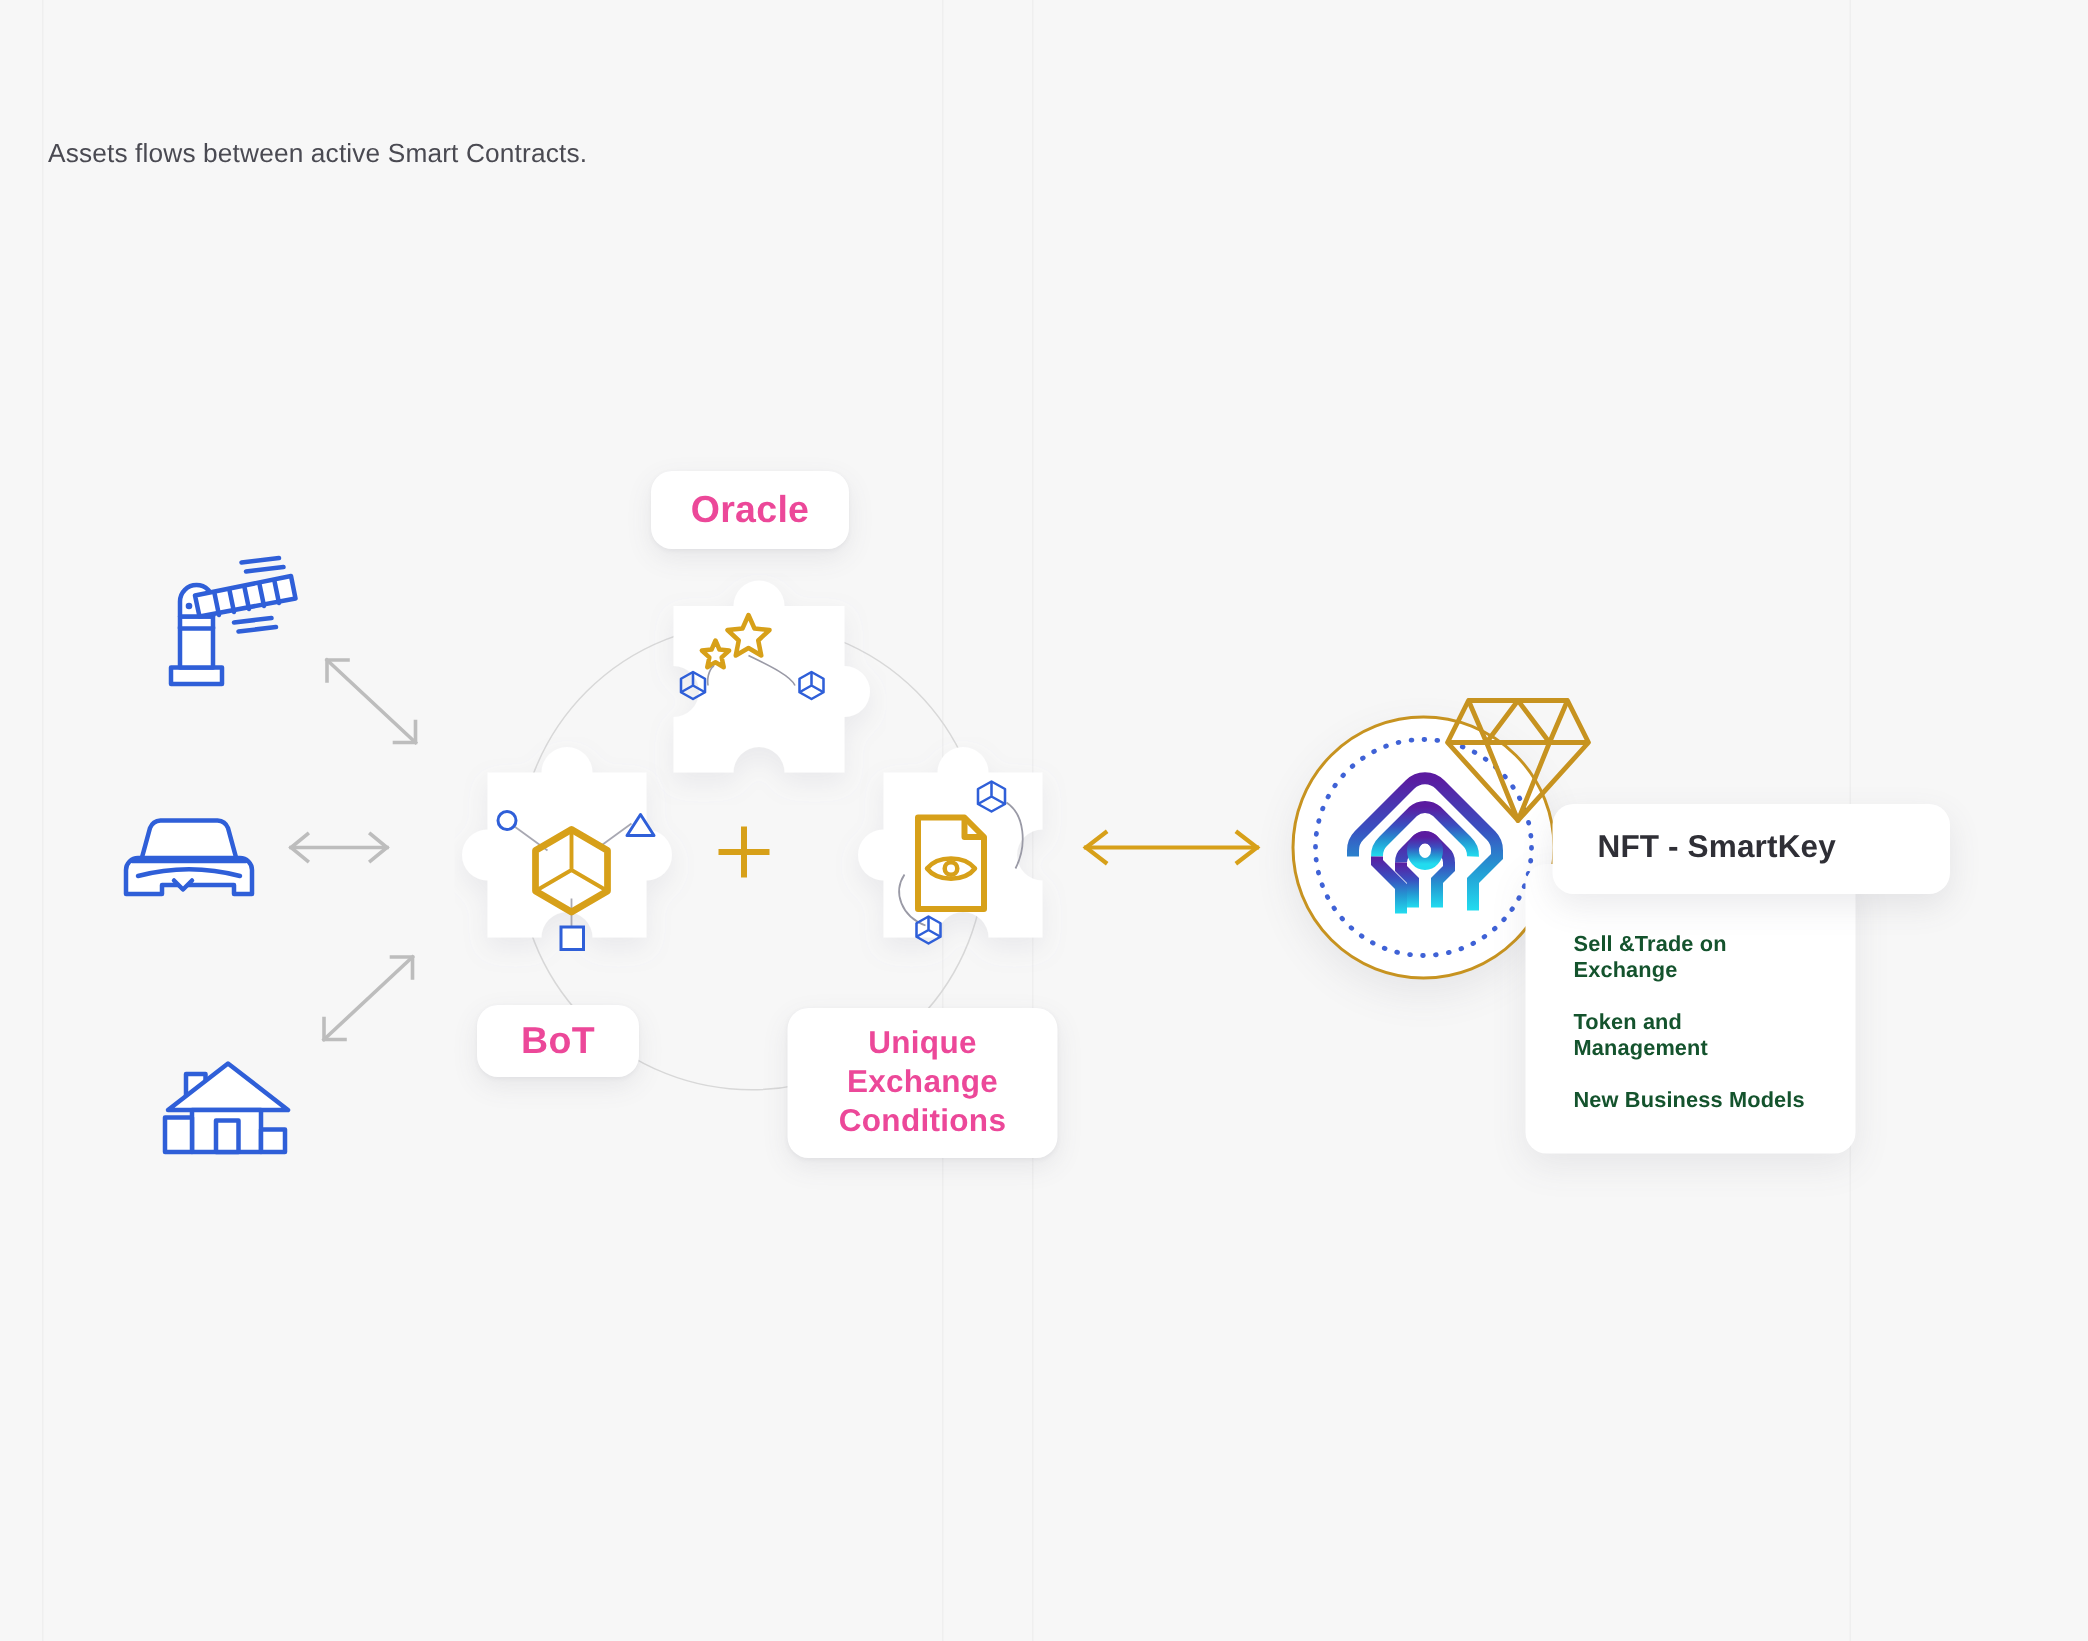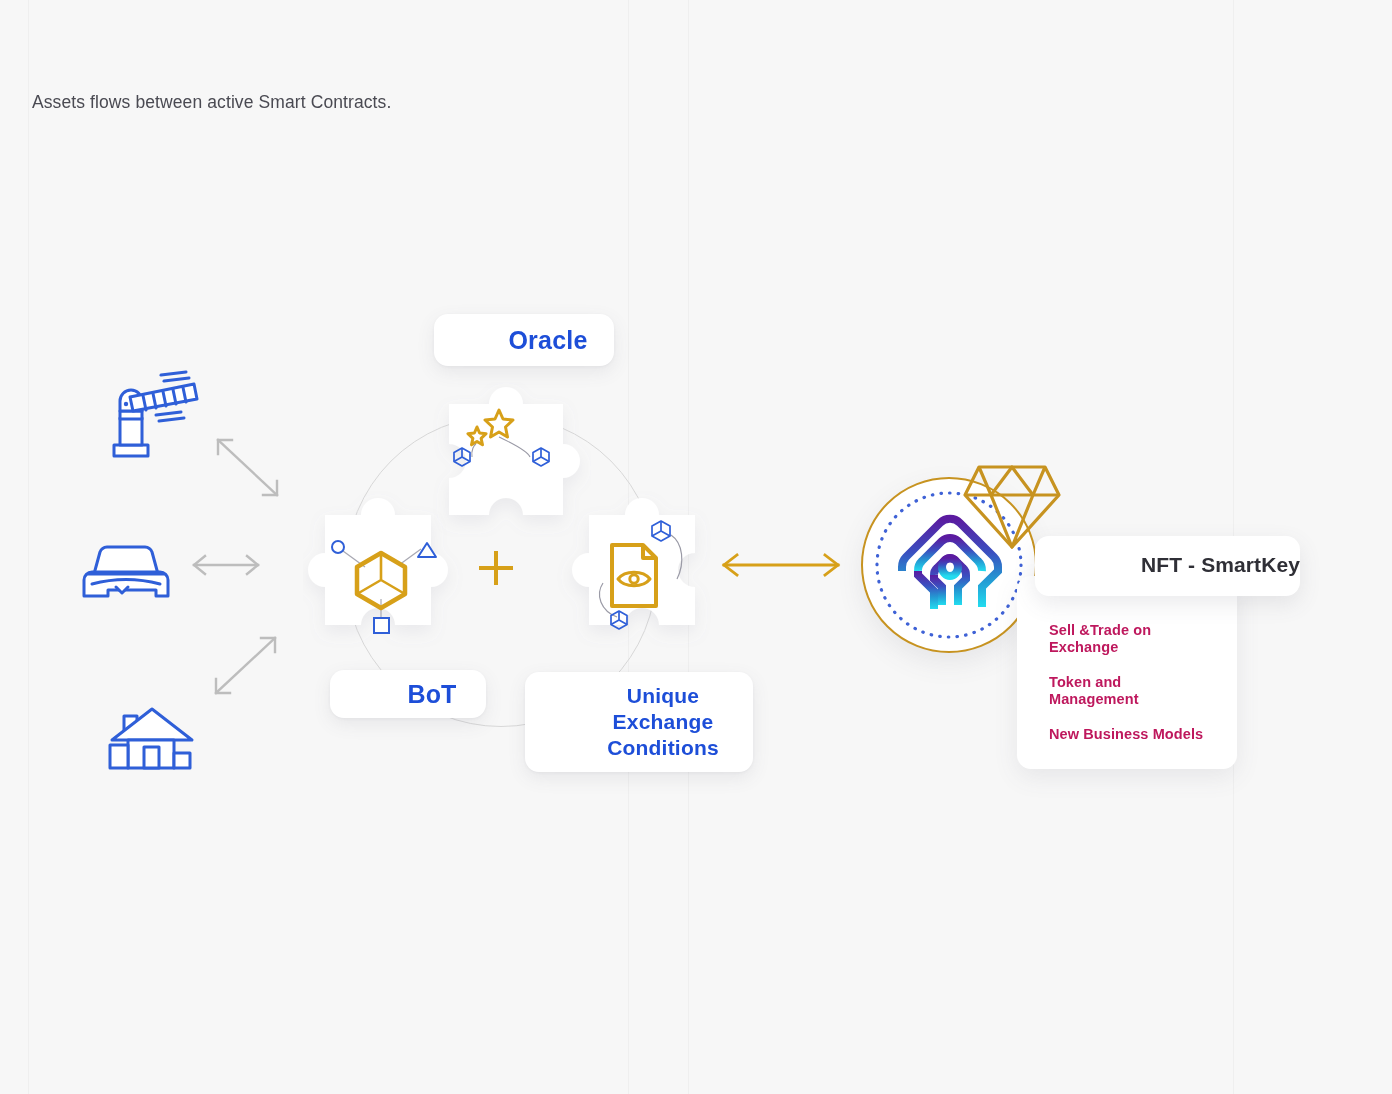--- a/index.html
+++ b/index.html
@@ -80,35 +80,34 @@
     height: 40px;
   }
 
   
   .chip {
     position: absolute;
     background: #ffffff;
     border-radius: 14px;
     box-shadow: 0 6px 18px rgba(90,90,110,0.10), 0 1px 3px rgba(90,90,110,0.06);
     font-weight: bold;
-    color: #1d4ed8;
+    color: #ec4899;
     display: flex;
     align-items: center;
     justify-content: center;
     text-align: left;
     letter-spacing: 0.2px;
-    padding-left: 48px;
   }
   #chip-oracle {
     left: 434px; top: 314px;
     width: 132px; height: 52px;
     font-size: 25px;
   }
   #chip-bot {
-    left: 330px; top: 670px;
+    left: 318px; top: 670px;
     width: 108px; height: 48px;
     font-size: 25px;
   }
   #chip-scc {
     left: 525px; top: 672px;
     width: 180px; height: 100px;
     font-size: 21px;
     line-height: 26px;
     flex-direction: column;
   }
@@ -148,21 +147,21 @@
     background: #ffffff;
     border-radius: 14px;
     box-shadow: 0 8px 24px rgba(90,90,110,0.10);
     padding: 46px 0 26px 0;
     box-sizing: border-box;
   }
   .benefit {
     font-size: 14.5px;
     font-weight: bold;
     line-height: 17px;
-    color: #be185d;
+    color: #14532d;
     padding: 0 30px 0 32px;
     margin-bottom: 18px;
     letter-spacing: 0.1px;
   }
   .benefit:last-child { margin-bottom: 0; }
 
   #nft-title-card {
     position: absolute;
     left: 1035px;
     top: 536px;
@@ -171,21 +170,21 @@
     border-radius: 14px;
     box-shadow: 0 8px 22px rgba(90,90,110,0.12);
     padding: 16px 0 18px 30px;
     box-sizing: border-box;
     font-size: 21px;
     font-weight: bold;
     line-height: 26px;
     color: #2f2f36;
     letter-spacing: 0.1px;
   }
-  #nft-title-card span { display: block; text-align: right; }
+  #nft-title-card span { display: block; }
 </style>
 </head>
 <body>
 
 <div class="guide" style="left:28px"></div>
 <div class="guide" style="left:628px"></div>
 <div class="guide" style="left:688px"></div>
 <div class="guide" style="left:1233px"></div>
 
 <div id="caption">

